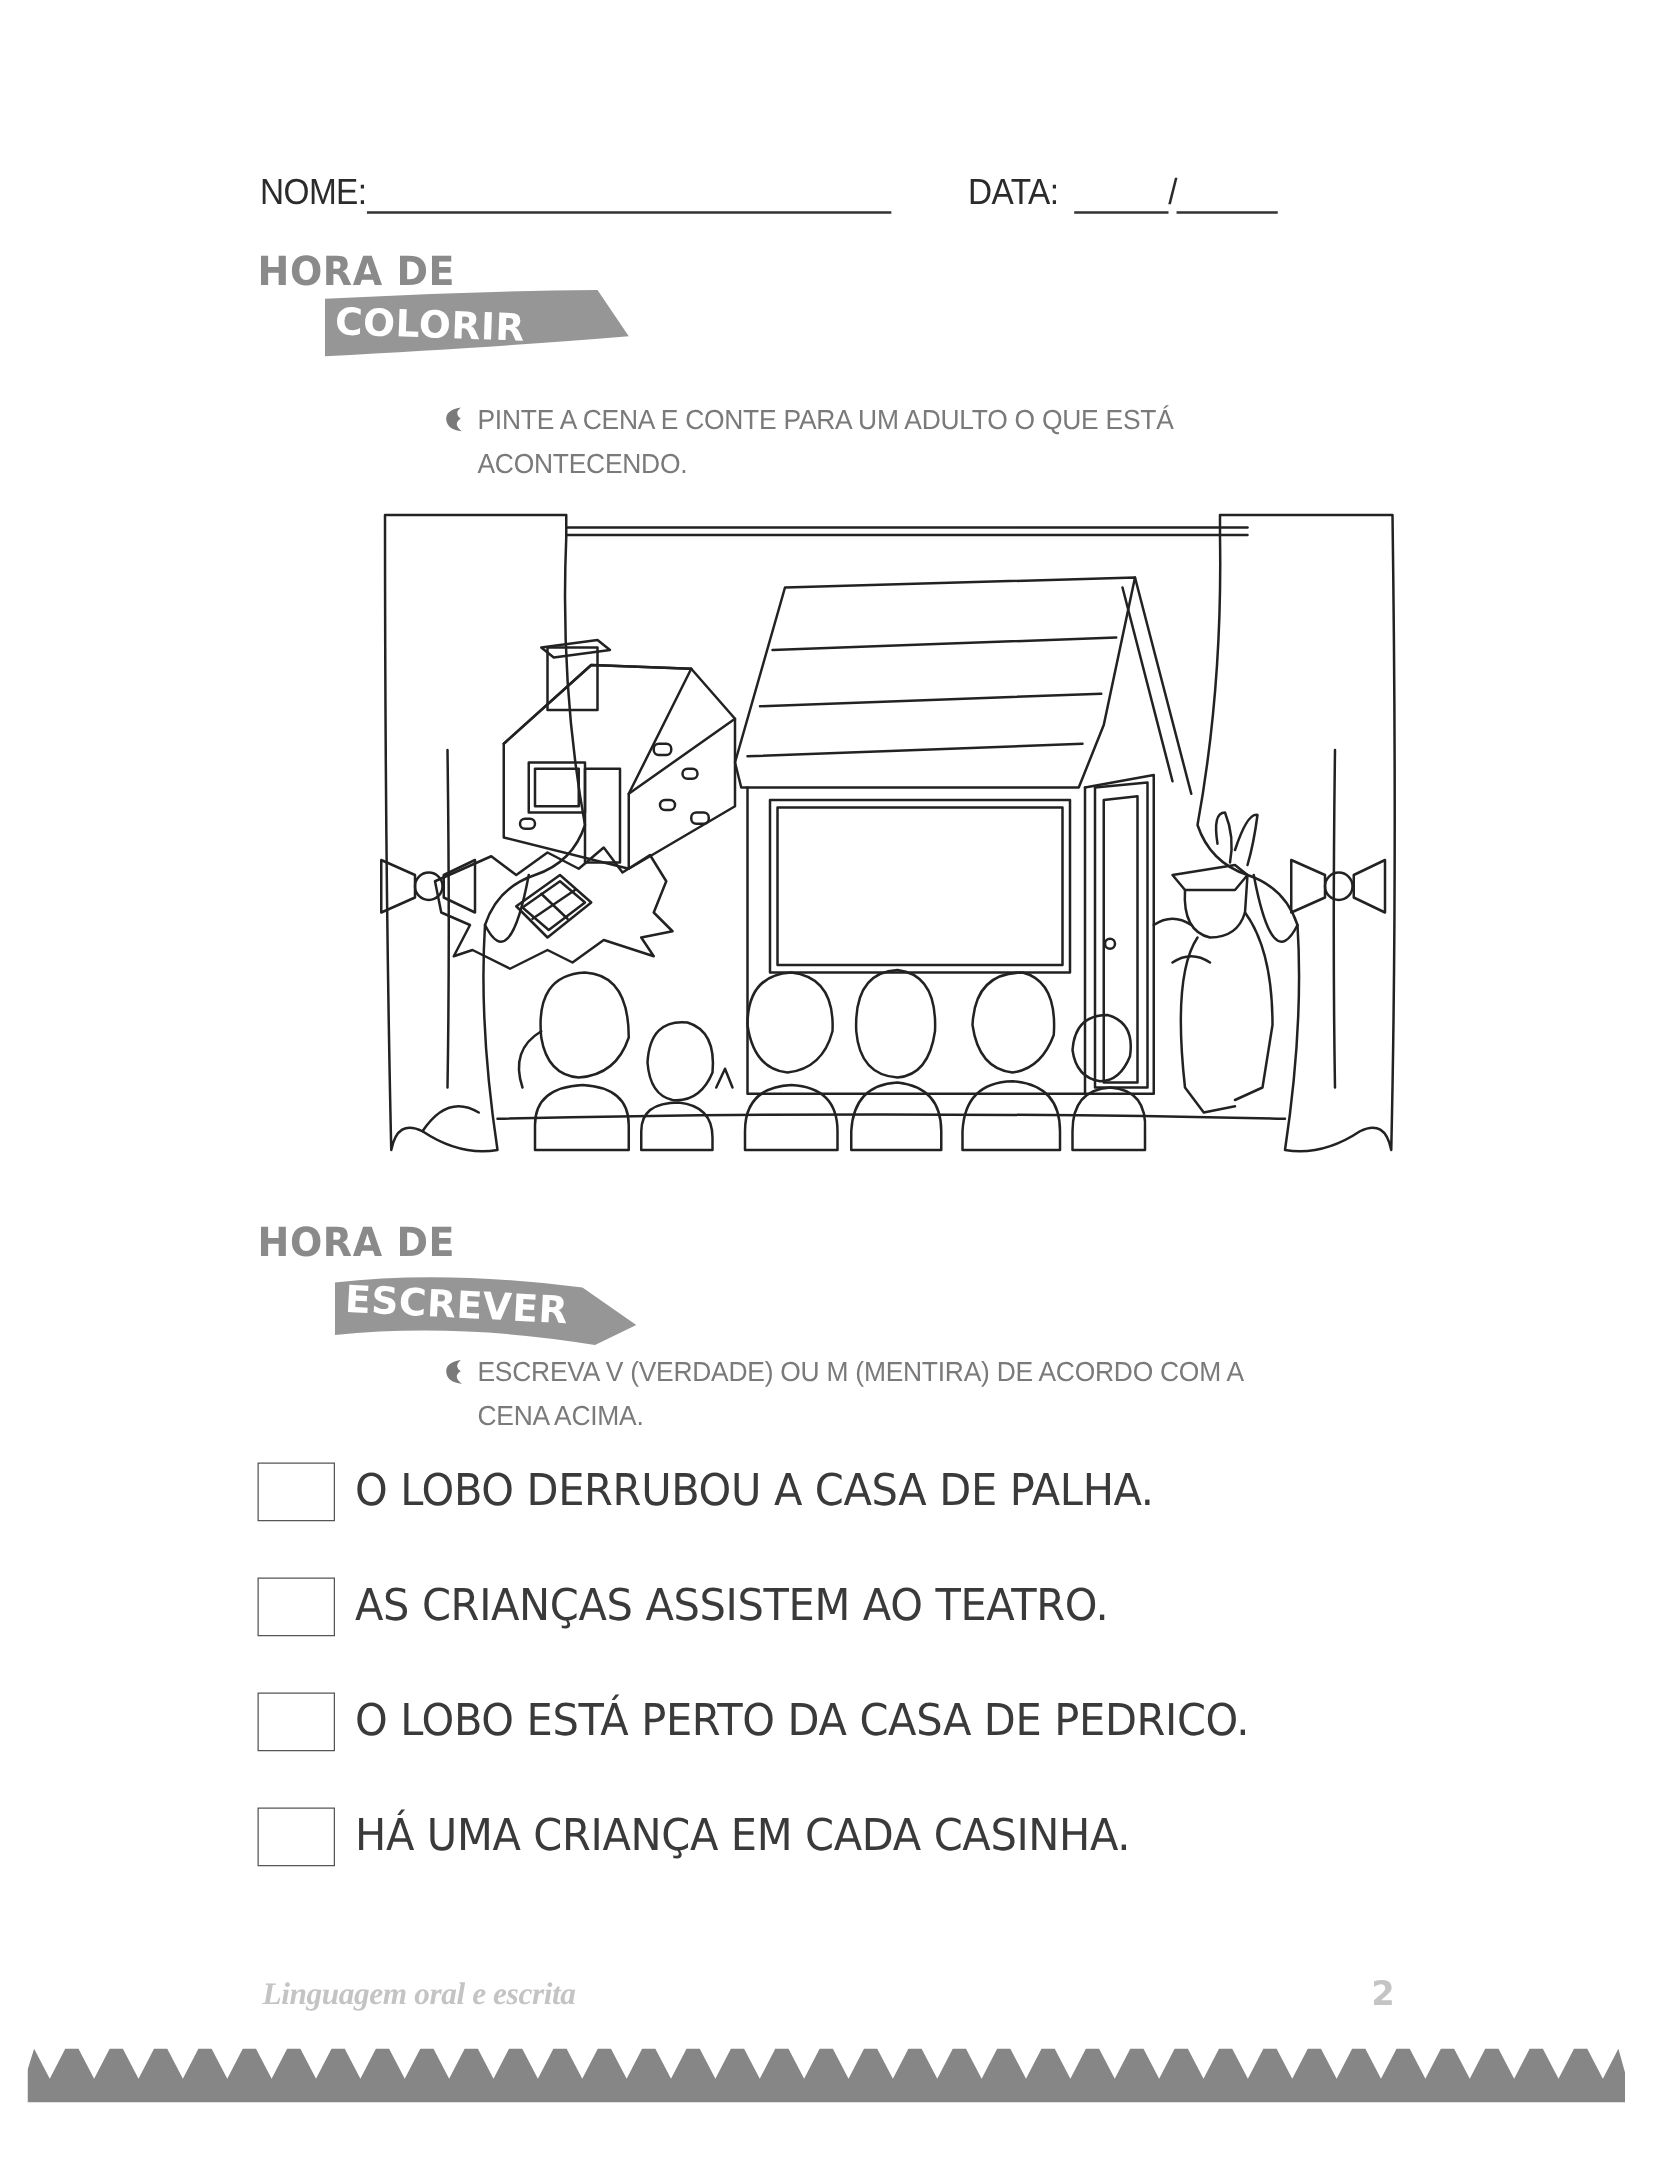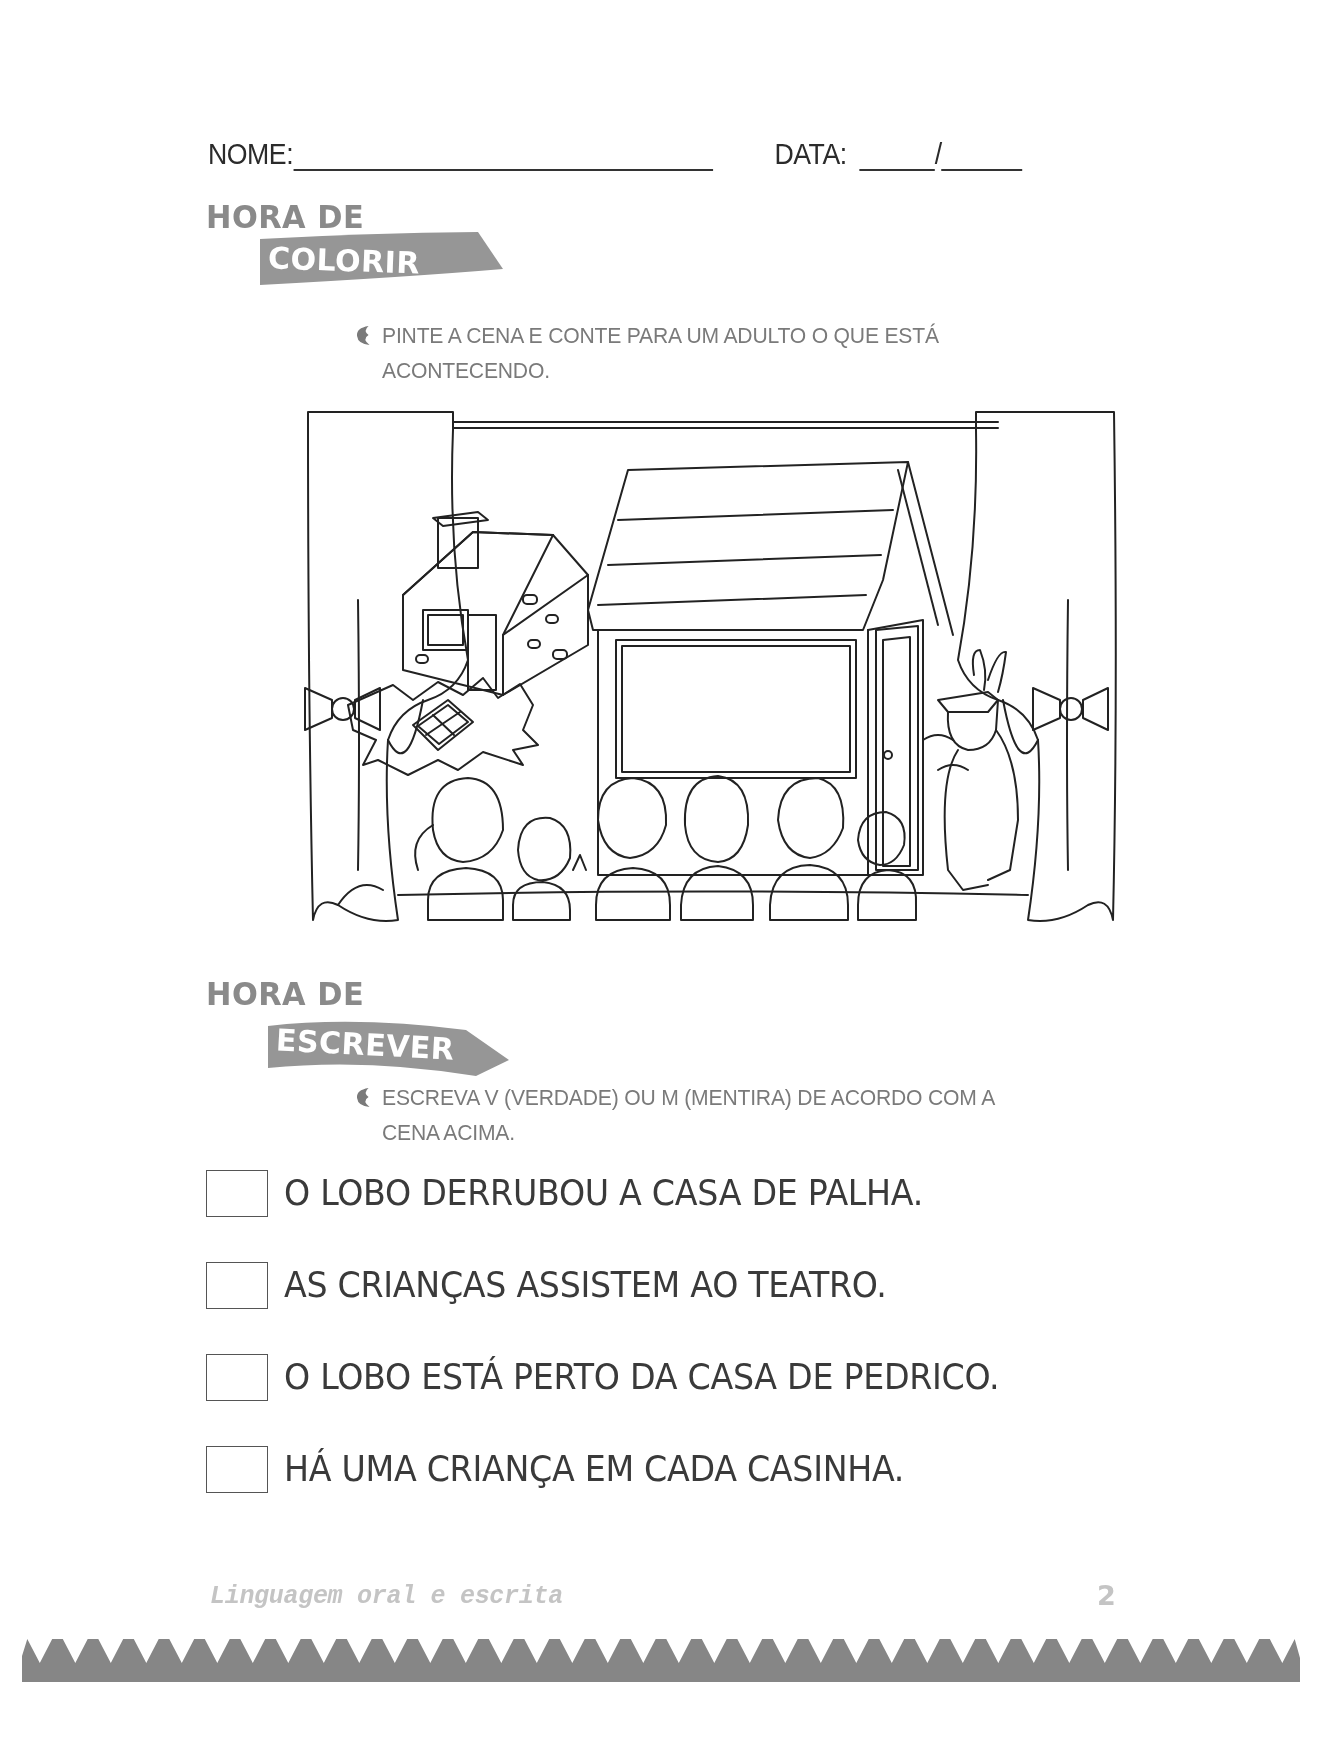--- a/index.html
+++ b/index.html
@@ -17,21 +17,21 @@
                  color:#ffffff; font-size:30px; letter-spacing:0.5px; }
   .instr { font-size:22px; color:#7a7a7a; line-height:35px; letter-spacing:-0.2px;
            transform:scaleX(0.96); transform-origin:left; }
   .bullet { display:inline-block; width:17px; height:21px; position:absolute; left:-28px; top:7px; }
   .stmt-row { position:absolute; left:206px; height:52px; }
   .checkbox { position:absolute; left:0; top:0; width:62px; height:47px;
               border:1.5px solid #555; background:#fff; box-sizing:border-box; }
   .stmt-text { position:absolute; left:78px; top:3px; font-size:35px; color:#3a3a3a;
                font-family:"DejaVu Sans", sans-serif; white-space:nowrap; letter-spacing:-0.3px;
                transform:scaleX(0.95); transform-origin:left; }
-  .footer-text { top:1582px; left:210px; font-family:Liberation Mono, monospace; font-style:italic;
+  .footer-text { top:1582px; left:210px; font-family:Liberation Serif, serif; font-style:italic;
                  font-weight:bold; color:#c4c4c4; font-size:25px; letter-spacing:-0.3px; }
   .page-num { top:1580px; left:1097px; font-family:"DejaVu Sans", sans-serif; font-weight:bold;
               color:#c4c4c4; font-size:27px; }
   .zigzag { top:1638px; left:22px; width:1278px; height:44px; }
   .illus { top:400px; left:298px; width:826px; height:556px; }
 </style>
 </head>
 <body>
 
 <div class="abs header-row">

